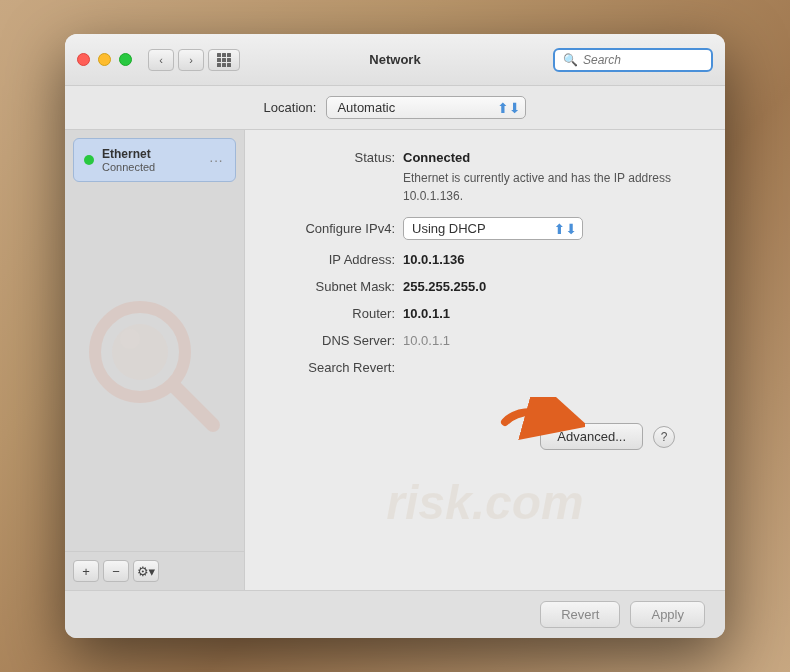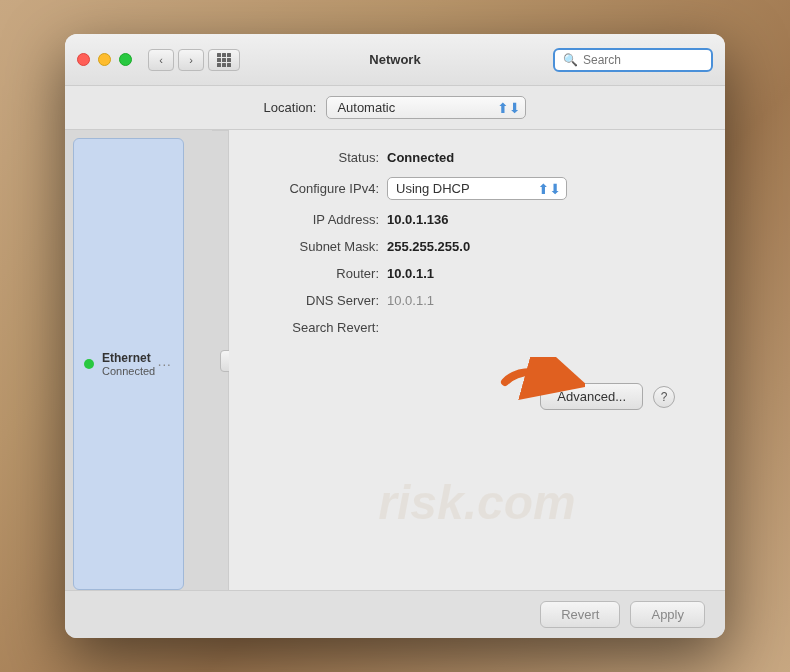--- a/index.html
+++ b/index.html
@@ -122,20 +122,21 @@
       gap: 5px;
     }
 
     .search-bar input {
       border: none;
       outline: none;
       font-size: 12px;
       color: #333;
       width: 100%;
       background: transparent;
+      font-style: italic;
     }
 
     .search-icon-char {
       color: #888;
       font-size: 12px;
     }
 
     
     .location-bar {
       background: #e8e8e8;
@@ -182,25 +183,25 @@
     }
 
     
     .main-content {
       display: flex;
       flex: 1;
     }
 
     
     .sidebar {
-      width: 164px;
+      width: 180px;
       background: #d8d8d8;
       border-right: 1px solid #ccc;
       display: flex;
-      flex-direction: row;
+      flex-direction: column;
       min-height: 460px;
     }
 
     .sidebar-item {
       display: flex;
       align-items: center;
       padding: 8px 10px;
       background: #c8d8f0;
       border: 1px solid #a0b8d8;
       border-radius: 6px;
@@ -517,20 +518,22 @@
     </div>
 
     <div class="detail-pane">
 
       <div class="watermark">risk.com</div>
 
       <div class="info-row">
         <span class="info-label">Status:</span>
         <span class="info-value bold">Connected</span>
       </div>
+      <div class="status-description">Ethernet is currently active and has the IP
+address 10.0.1.136.</div>
 
       <div style="margin-bottom:12px"></div>
 
       <div class="info-row">
         <span class="info-label">Configure IPv4:</span>
         <div class="ipv4-select-wrapper">
           <select class="ipv4-select">
             <option>Using DHCP</option>
           </select>
           <span class="ipv4-arrow">⬆⬇</span>

